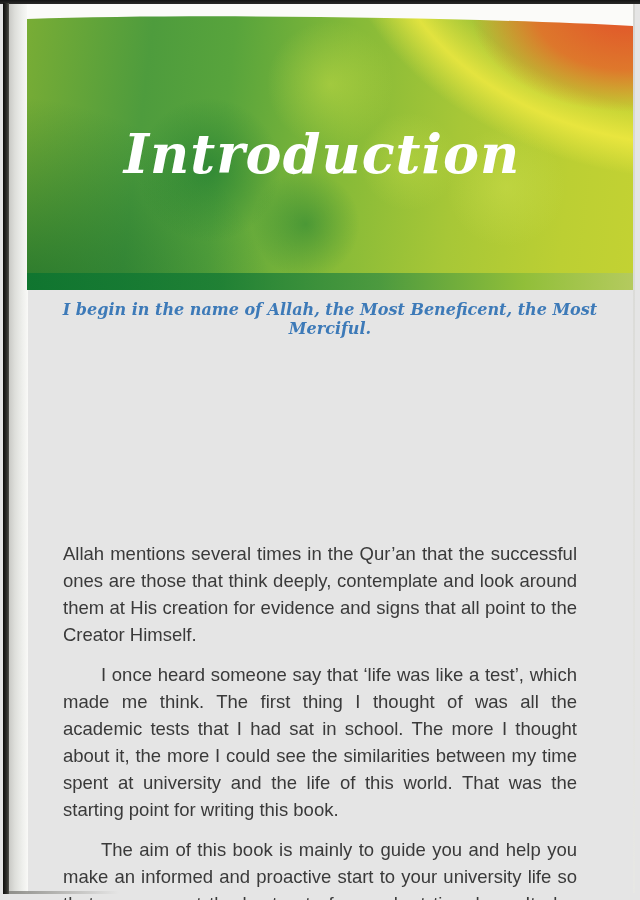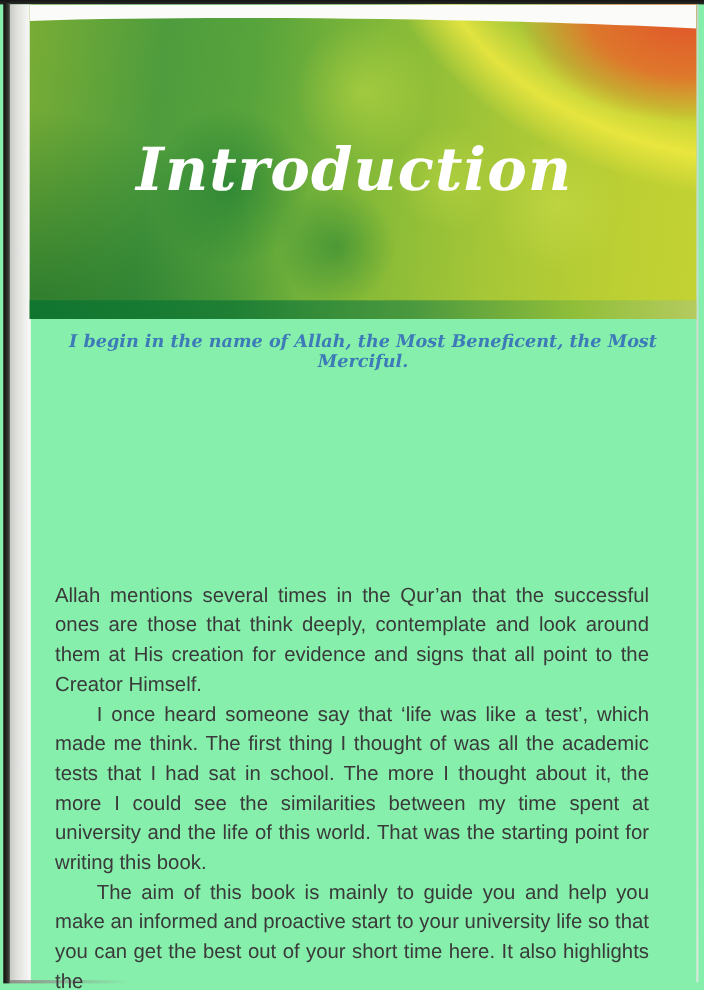--- a/index.html
+++ b/index.html
@@ -1,20 +1,20 @@
 <!DOCTYPE html>
 <html><head>
 <meta charset="utf-8">
 <style>
   html,body { margin:0; padding:0; }
   body { background:#ffffff; }
 
   .screenshot {
     position:relative; width:640px; height:900px;
-    background:#86efac; overflow:hidden;
+    background:#e5e5e5; overflow:hidden;
     font-family:"Liberation Sans", sans-serif;
   }
 
   
   .top-black-bar { position:absolute; left:0; top:0; width:640px; height:4px;
     background:linear-gradient(180deg,#141414,#2a2a28); }
   .book-spine { position:absolute; left:3px; top:3px; width:6px; height:891px;
     background:linear-gradient(90deg,#0e0e0c,#33332f 70%,#55554f); }
   .page-edge-gutter { position:absolute; left:9px; top:4px; width:19px; height:889px;
     background:linear-gradient(90deg,#c9c9c5 0%,#dddeda 30%,#eeefec 70%,#f9f9f7 100%); }
@@ -63,21 +63,21 @@
     font-style:italic; font-weight:bold;
     font-size:16px; color:#3d7ab8;text-align:center;
   }
 
   
   .body-text {
     position:absolute; left:50px; width:540px; top:527px;
     font-size:18.5px; line-height:27px; color:#3a3a3a;
     text-align:justify;
   }
-  .body-text p { margin:0; text-indent:38px; }
+  .body-text p { margin:13px; text-indent:38px; }
   .body-text p.first { text-indent:0; }
 </style>
 </head>
 <body>
 
 <div class="screenshot">
 
   <div class="top-black-bar"></div>
   <div class="page-edge-gutter"></div>
   <div class="book-spine"></div>

